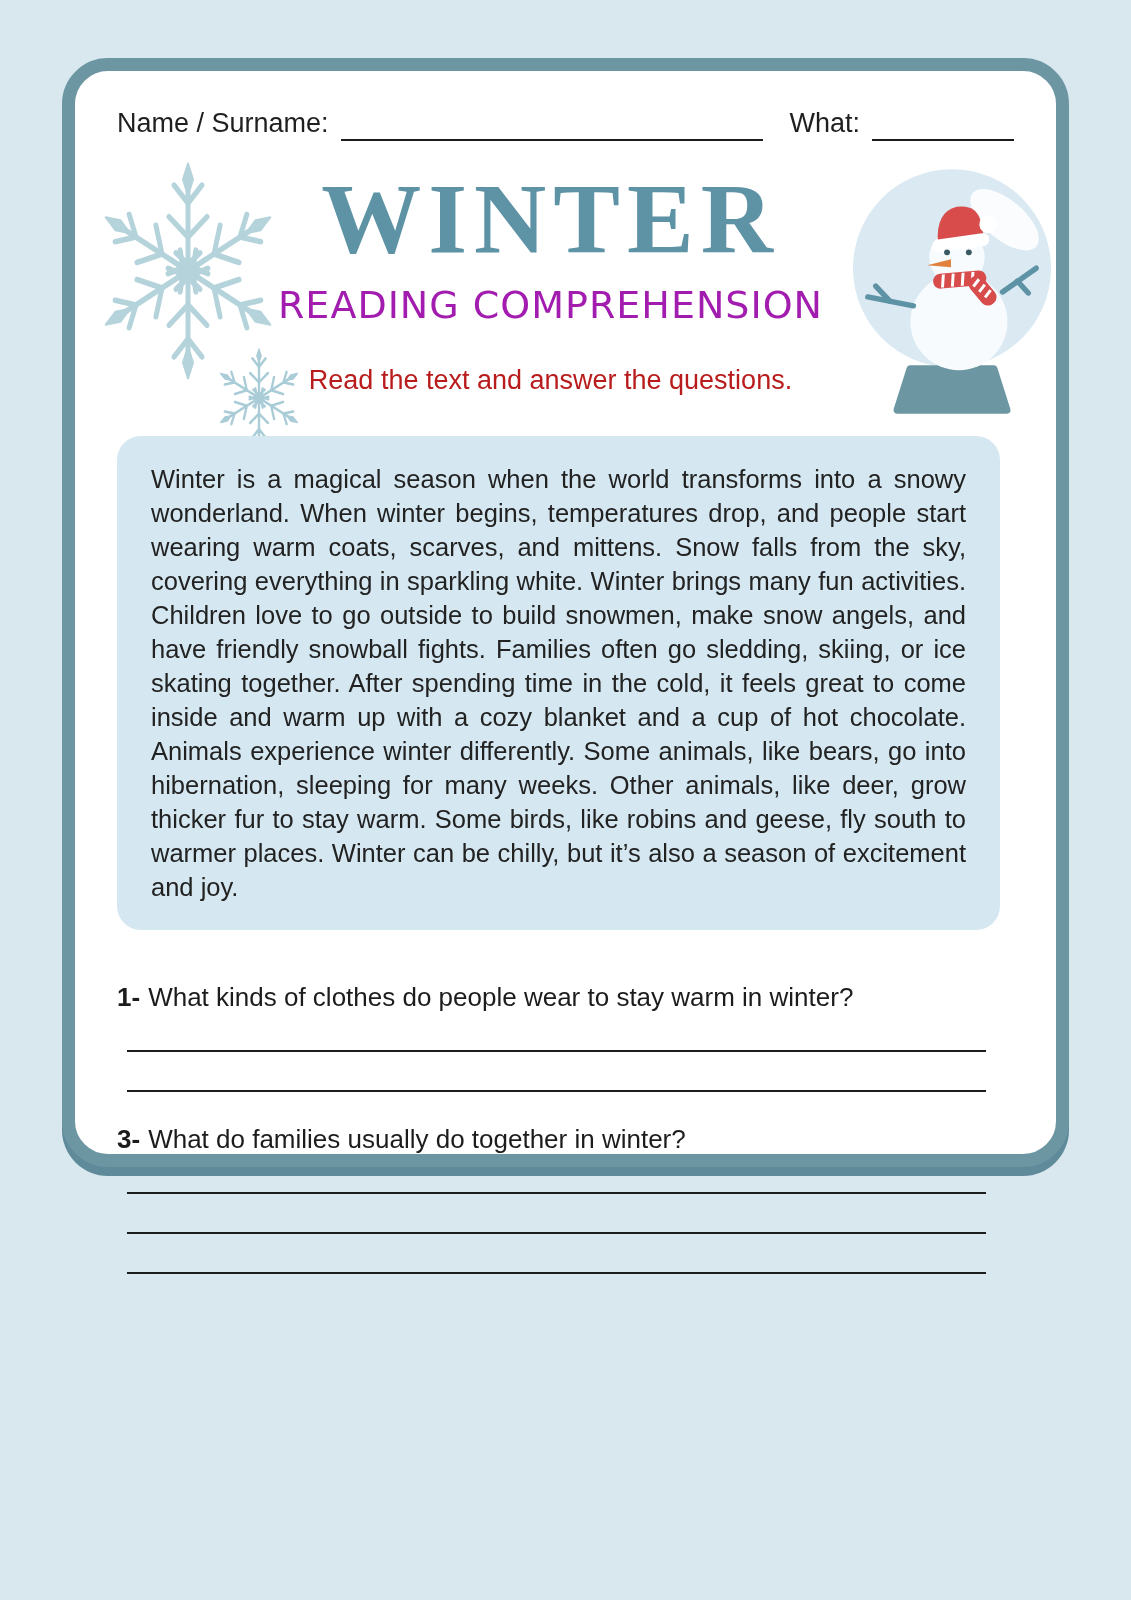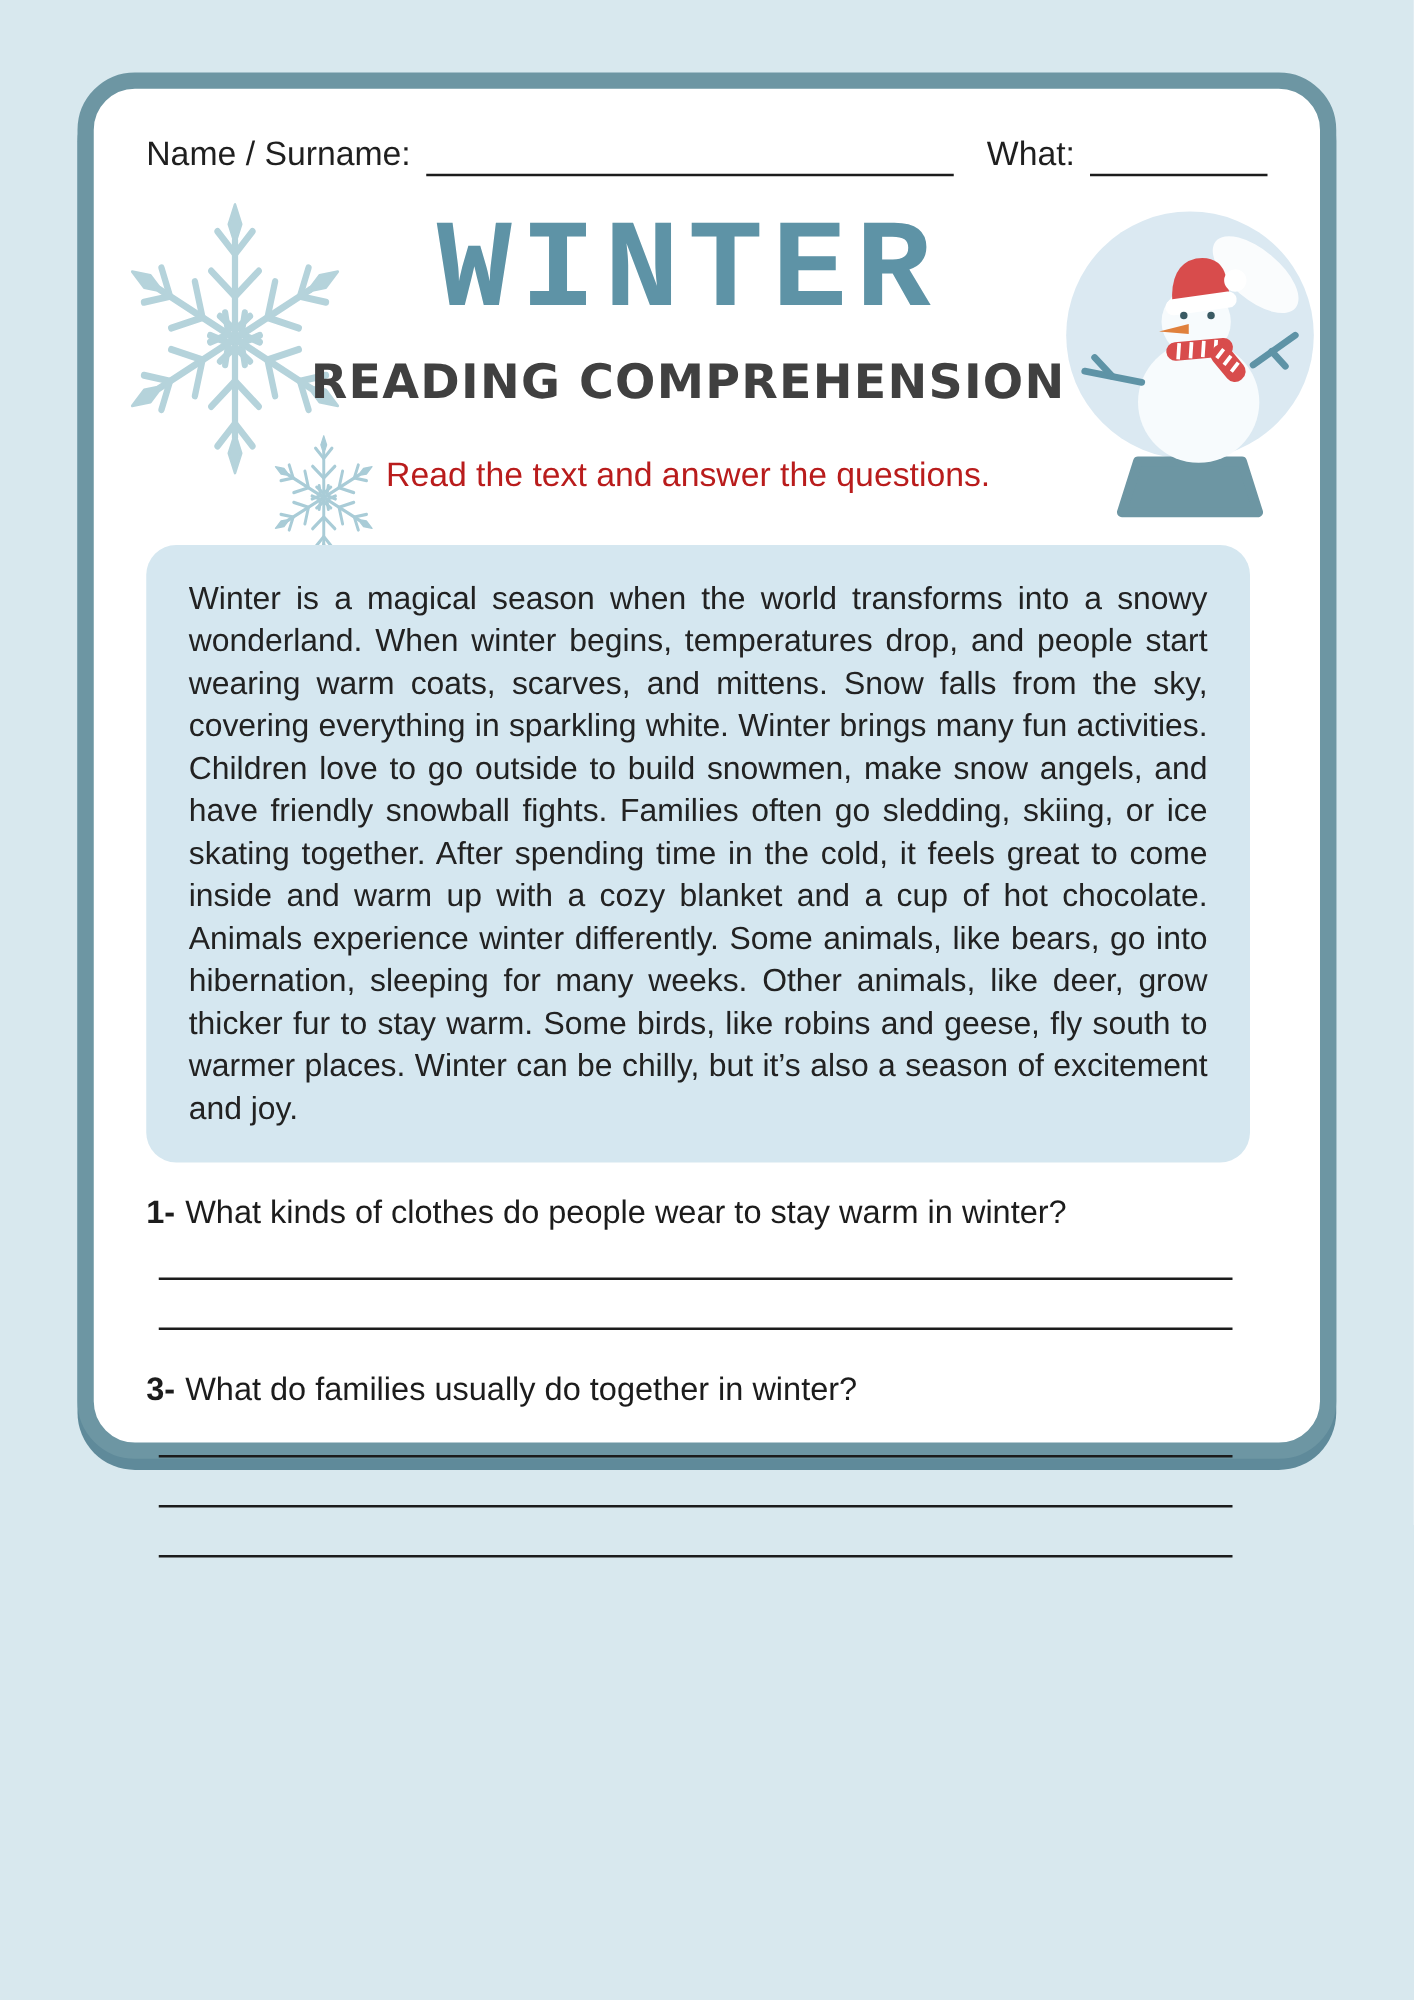--- a/index.html
+++ b/index.html
@@ -26,52 +26,52 @@
     margin-top:36px;
     font-size:27px;
     gap:12px;
   }
   .hdr-label{white-space:nowrap;padding-bottom:2px;}
   .fill-line{border-bottom:2.5px solid #1c1c1c;height:32px;}
   .name-line{flex:1;margin-right:14px;}
   .date-line{width:142px;}
   .title-wrap{text-align:center;margin-top:28px;margin-right:30px;position:relative;z-index:2;}
   .title-main{
-    font-family:Liberation Mono, monospace;
+    font-family:Liberation Serif, serif;
     font-weight:bold;
     font-size:100px;line-height:1;
     letter-spacing:7px;
     color:#5e93a6;
   }
   .title-sub{
     font-family:"DejaVu Sans",sans-serif;
-    font-weight:bold;
+    font-weight:normal;
     font-size:38px;line-height:1.2;
     letter-spacing:1px;
-    color:#404040;
+    color:#a21caf;
     margin-top:14px;
   }
   .instruction{
     font-size:27px;
     margin-top:36px;
     color:#b91c1c;
   }
   .passage{
     position:relative;z-index:2;
     background:#d5e7f0;
     border-radius:24px;
     margin:40px 14px 0 0;
     padding:26px 34px;
     font-size:25.5px;
     line-height:34px;
     text-align:justify;
     color:#222222;
   }
   .qblock{margin-top:32px;}
-  .qblock.first{margin-top:24px;}
+  .qblock.first{margin-top:52px;}
   .qtext{font-size:26px;line-height:30px;color:#1c1c1c;}
   .qnum{font-weight:bold;margin-right:8px;}
   .ansline{
     border-bottom:2.5px solid #1c1c1c;
     height:0;
     margin:38px 28px 0 10px;
   }
   
   .flake-large{position:absolute;left:88px;top:158px;width:200px;height:226px;color:#b5d3db;z-index:1;}
   .flake-small{position:absolute;left:212px;top:346px;width:94px;height:104px;color:#a9ccd7;z-index:1;}

